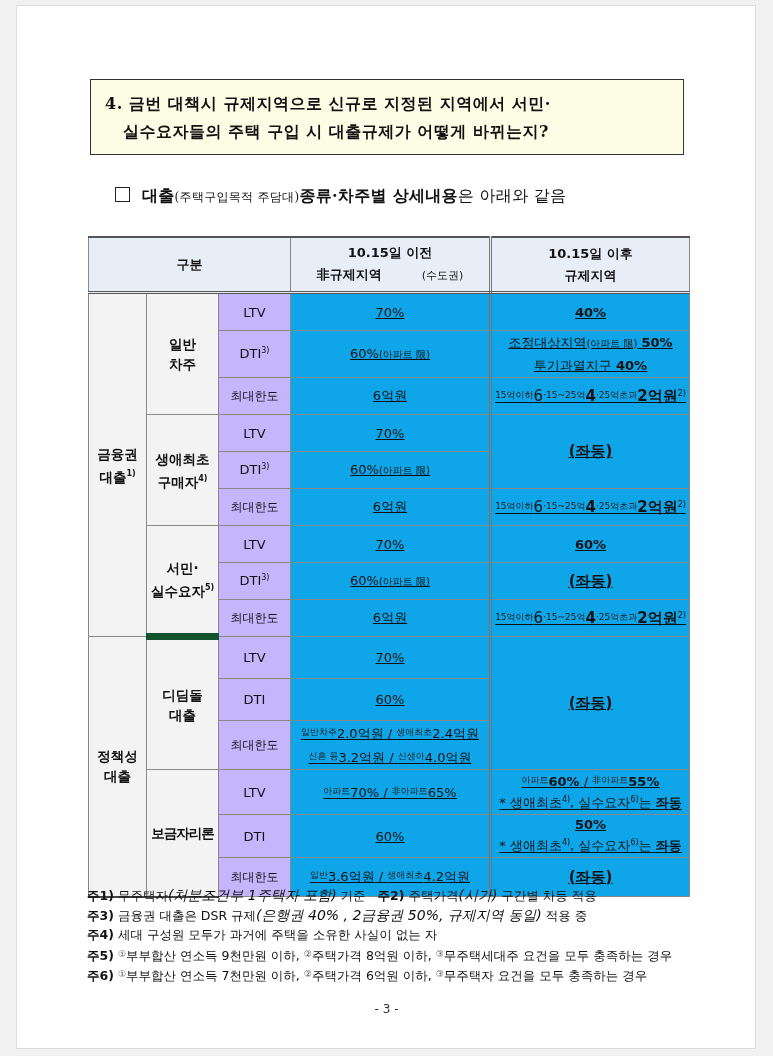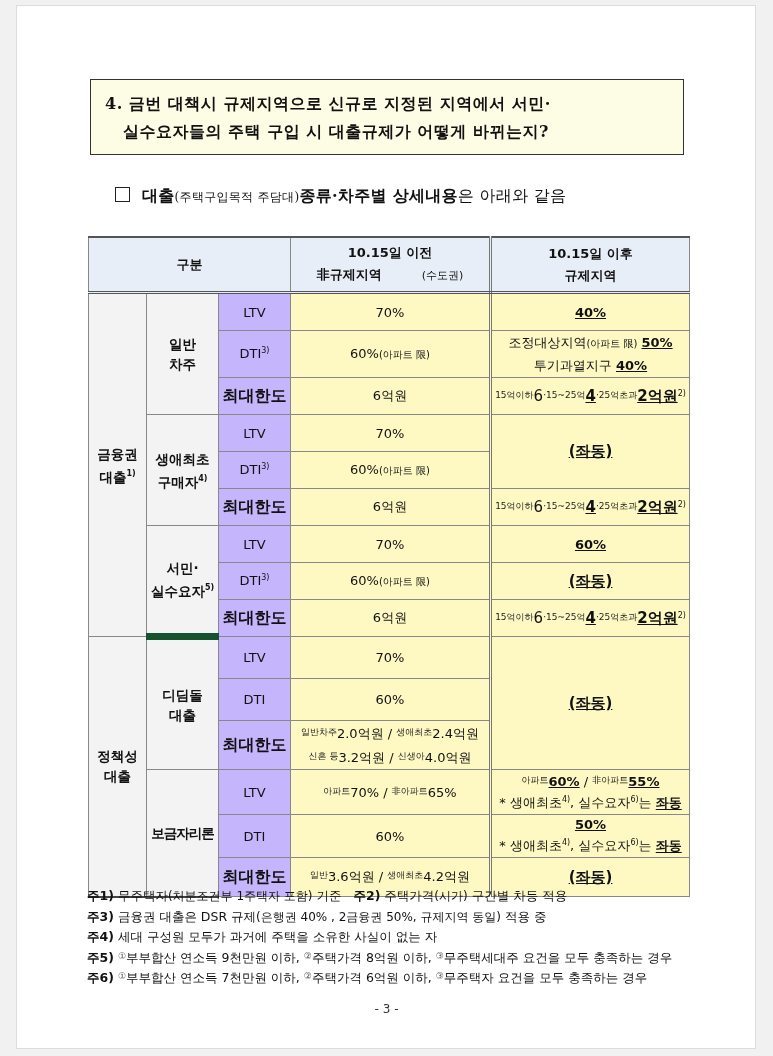--- a/index.html
+++ b/index.html
@@ -34,38 +34,38 @@
   table.main td, table.main th {
     border: 1px solid #888; text-align: center; vertical-align: middle; padding: 0;
   }
   table.main thead th {
     background: #e8eef8; font-weight: bold; height: 53px; font-size: 13px; line-height: 22px;
     border-top: 2px solid #555; border-bottom: 3px double #555;
   }
   table.main thead th .sm { font-weight: normal; font-size: 11px; margin-left: 40px; }
   td.lab { background: #f3f3f3; font-weight: bold; font-size: 13.5px; line-height: 20px; }
   td.sublab { background: #c4b5fd; font-size: 13px; }
-  td.sublab.b { font-weight: bold; font-size: 16px; }
-  td.val { background: #fef9c3; font-size: 13px; }
+  td.sublab.b { font-weight: normal; font-size: 12px; }
+  td.val { background: #0ea5e9; font-size: 13px; text-decoration: underline; }
   tr.r td { height: 36px; }
   tr.rt td { height: 41px; }
   .u { text-decoration: underline; font-weight: bold; }
   .sup { font-size: 8px; vertical-align: super; }
   .tiny { font-size: 9px; vertical-align: 3px; color: #222; }
   .big { font-size: 15px; }
   .grp-end td { border-bottom: 2px solid #444; }
   .note-l { font-size: 11px; line-height: 18px; }
   .vsep { border-right: 3px double #777 !important; }
 
   .notes {
     position: absolute; left: 87px; top: 886px; font-size: 12.5px; line-height: 19.6px;
     white-space: nowrap;
   }
   .notes b { font-weight: bold; }
-  .notes .sm { font-size: 12px; }
+  .notes .sm { font-size: 14px; font-style: italic; }
   .notes .c { font-size: 9px; vertical-align: 3px; color: #555; }
   .pageno { position: absolute; left: 0; width: 773px; top: 1002px; text-align: center; font-size: 12px; color: #333; }
 </style>
 </head>
 <body>
 
 <div class="sheet"></div>
 
 <div class="qbox">
   <div>4. 금번 대책시 규제지역으로 신규로 지정된 지역에서 서민·</div>

